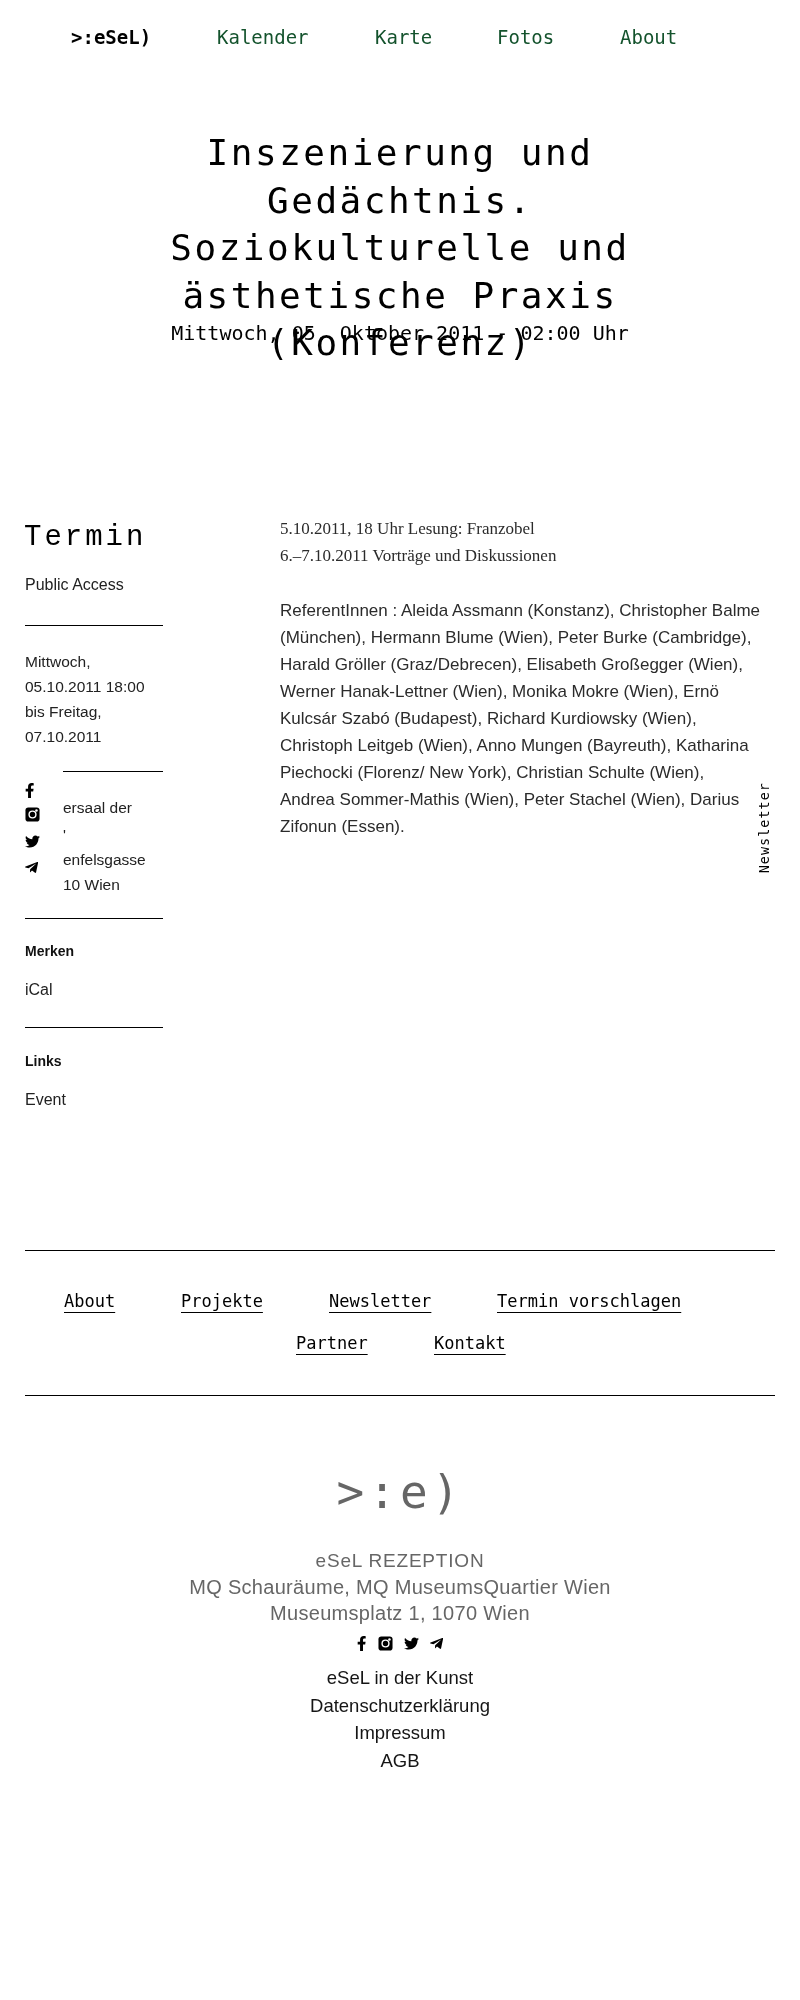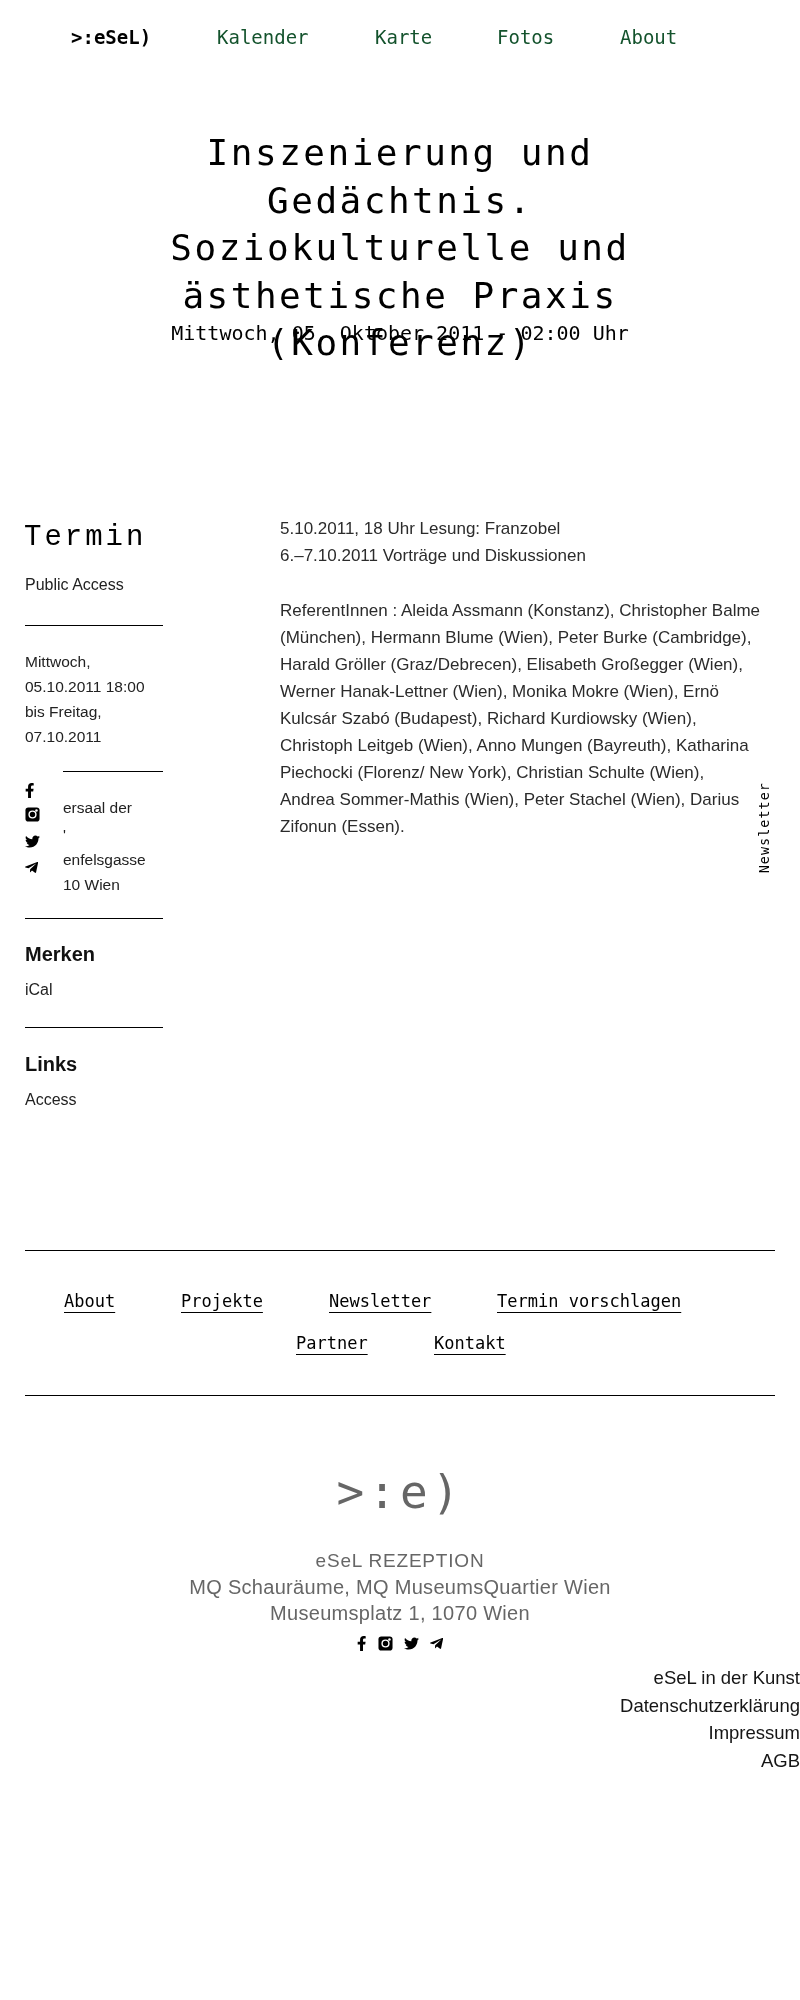--- a/index.html
+++ b/index.html
@@ -29,28 +29,28 @@
   .hr { position:absolute; height:0; border-top:1px solid #000; }
   .hr1 { left:25px; top:625px; width:138px; }
   .drange { left:25px; top:649px; font-size:15.5px; line-height:25px; }
   .hr2 { left:63px; top:771px; width:100px; }
   .afrag { position:absolute; left:63px; font-size:15.5px; }
   .af1 { top:799px; } .af2 { top:826px; } .af3 { top:851px; } .af4 { top:876px; }
   .rail-icon { position:absolute; left:25px; color:#000; }
   .ri1 { top:783px; } .ri2 { top:807px; } .ri3 { top:834px; } .ri4 { top:860px; }
   .icon svg { display:block; height:15px; width:auto; fill:currentColor; }
   .hr3 { left:25px; top:918px; width:138px; }
-  .side-h { left:25px; font-size:20px; font-weight:bold; color:#111; }
+  .side-h { left:25px; font-size:14px; font-weight:bold; color:#111; }
   .merken { top:943px; } .links-label { top:1053px; }
   .side-link { left:25px; font-size:16px; color:#222; text-decoration:none; }
   .ical { top:981px; } .event-link { top:1091px; }
   .hr4 { left:25px; top:1027px; width:138px; }
 
   
-  .intro { left:280px; top:515px; width:480px; font-size:17px; line-height:27px; color:#2b2b2b; }
+  .intro { left:280px; top:515px; width:480px; font-size:17px; line-height:27px; color:#2b2b2b;font-family:Liberation Serif, serif; }
   .para  { left:280px; top:597px; width:482px; font-size:17px; line-height:27px; color:#2b2b2b; }
 
   
   .newsletter { left:756px; top:782px; font-size:13.5px; letter-spacing:1px;
                 writing-mode:vertical-rl; transform:rotate(180deg);
                 text-decoration:none; color:#000; }
 
   
   .hrfull1 { left:25px; top:1250px; width:750px; }
   .hrfull2 { left:25px; top:1395px; width:750px; }
@@ -61,21 +61,21 @@
   .flink2 { top:1333px; } .f-partner { left:296px; } .f-kontakt { left:434px; }
 
   
   .bottom-logo { left:0; top:1465px; width:800px; text-align:center;
                  font-size:46px; letter-spacing:4px; color:#666; }
   .baddr { left:0; top:1548px; width:800px; text-align:center;
            font-size:20px; line-height:26px; color:#666; letter-spacing:0.3px; }
   .baddr .r1 { font-size:19px; letter-spacing:0.8px; }
   .bicons { left:0; top:1636px; width:800px; display:flex; justify-content:center;
             gap:11px; color:#000; }
-  .blinks { left:0; top:1664px; width:800px; text-align:right;
+  .blinks { left:0; top:1664px; width:800px; text-align:center;
             font-size:18.5px; line-height:27.5px; }
   .blinks a { color:#151515; text-decoration:none; display:block; }
 </style>
 </head>
 <body>
 
 <div class="page">
 
   <a class="abs mono nav-logo">&gt;:eSeL)</a>
   <a class="abs mono nav-a nav-kalender">Kalender</a>
@@ -125,21 +125,21 @@
     <svg viewBox="0 0 448 512">
         <path d="M446.7 98.6l-67.6 318.8c-5.1 22.5-18.4 28.1-37.3 17.5l-103-75.9-49.7 47.8c-5.5 5.5-10.1 10.1-20.7 10.1l7.4-104.9 190.9-172.5c8.3-7.4-1.8-11.5-12.9-4.1L117.8 284 16.2 252.2c-22.1-6.9-22.5-22.1 4.6-32.7L418.2 66.4c18.4-6.9 34.5 4.1 28.5 32.2z"></path>
       </svg>
   </span>
 
   <div class="hr hr3"></div>
   <div class="abs side-h merken">Merken</div>
   <a class="abs side-link ical">iCal</a>
   <div class="hr hr4"></div>
   <div class="abs side-h links-label">Links</div>
-  <a class="abs side-link event-link">Access</a>
+  <a class="abs side-link event-link">Event</a>
 
   <div class="abs intro">
     <div>5.10.2011, 18 Uhr Lesung: Franzobel</div>
     <div>6.–7.10.2011 Vorträge und Diskussionen</div>
   </div>
   <div class="abs para">ReferentInnen : Aleida Assmann (Konstanz), Christopher Balme (München), Hermann Blume (Wien), Peter Burke (Cambridge), Harald Gröller (Graz/Debrecen), Elisabeth Großegger (Wien), Werner Hanak-Lettner (Wien), Monika Mokre (Wien), Ernö Kulcsár Szabó (Budapest), Richard Kurdiowsky (Wien), Christoph Leitgeb (Wien), Anno Mungen (Bayreuth), Katharina Piechocki (Florenz/ New York), Christian Schulte (Wien), Andrea Sommer-Mathis (Wien), Peter Stachel (Wien), Darius Zifonun (Essen).</div>
 
   <a class="abs mono newsletter">Newsletter</a>
 
   <div class="hr hrfull1"></div>

